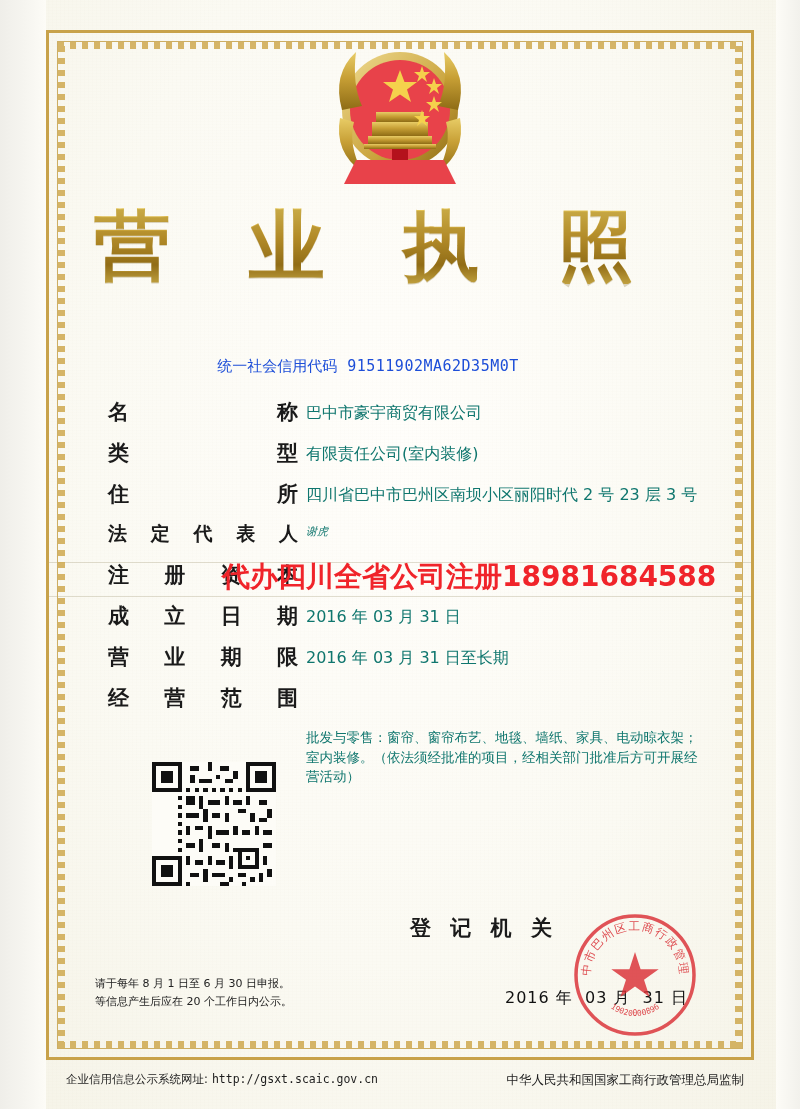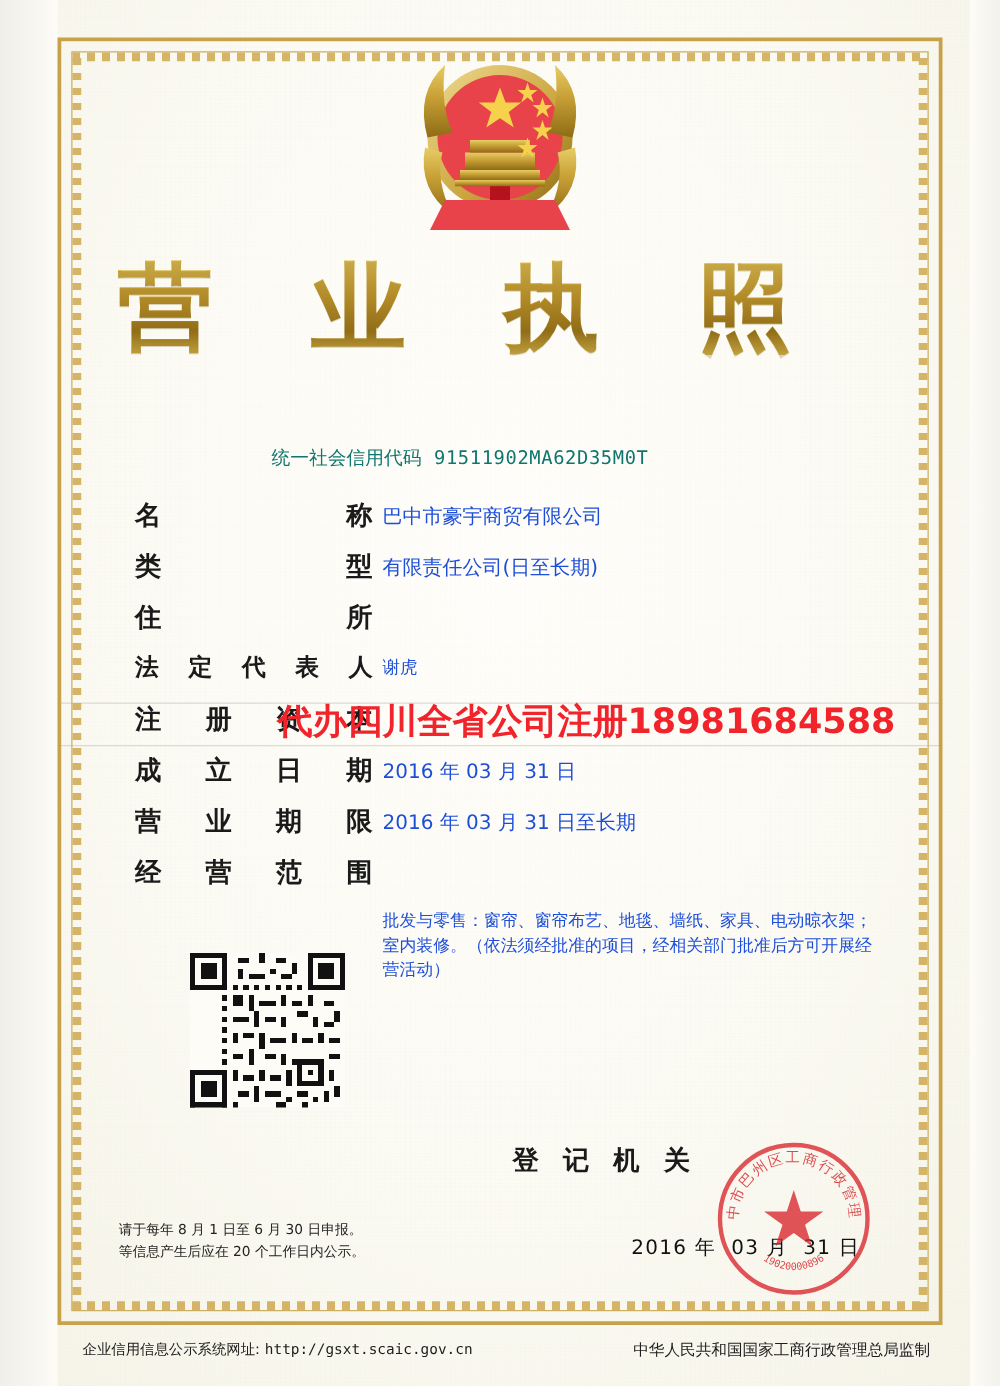--- a/index.html
+++ b/index.html
@@ -98,21 +98,21 @@
     line-height: 1;
   }
   
   .credit-code {
     position: absolute;
     left: 0;
     top: 357px;
     width: 736px;
     text-align: center;
     font-size: 15px;
-    color: #0f766e;
+    color: #1d4ed8;
     font-family: "DejaVu Sans", sans-serif;
   }
   .credit-code .code {
     font-family: "DejaVu Sans Mono", monospace;
     letter-spacing: .5px;
     margin-left: 10px;
     font-size: 15px;
   }
   
   .fields {
@@ -137,28 +137,28 @@
     display: flex;
     justify-content: space-between;
     letter-spacing: 0;
     padding-right: 8px;
     box-sizing: border-box;
   }
   .label span { display: inline-block; }
   .value {
     flex: 1;
     font-size: 16px;
-    color: #1d4ed8;
+    color: #0f766e;
     font-family: "DejaVu Sans", "Liberation Sans", sans-serif;
     padding-top: 4px;
     line-height: 1.35;
   }
   .value.small { font-size: 13.5px; line-height: 1.45; margin-top: 40px; }
   .value.mono-date { font-family: "DejaVu Sans", sans-serif; font-size: 16px; }
-  .value.rep { font-size: 14px; }
+  .value.rep { font-size: 11px; font-style: italic; }
   
   .watermark {
     position: absolute;
     left: 222px;
     top: 558px;
     font-size: 28px;
     font-weight: bold;
     color: #f0242a;
     font-family: "DejaVu Sans", "Liberation Sans", sans-serif;
     letter-spacing: 0px;
@@ -333,28 +333,29 @@
           <span>称</span>
         </div>
       <div class="value">巴中市豪宇商贸有限公司</div>
     </div>
 
     <div class="row">
       <div class="label">
           <span>类</span>
           <span>型</span>
         </div>
-      <div class="value">有限责任公司(日至长期)</div>
+      <div class="value">有限责任公司(室内装修)</div>
     </div>
 
     <div class="row">
       <div class="label">
           <span>住</span>
           <span>所</span>
         </div>
+      <div class="value">四川省巴中市巴州区南坝小区丽阳时代 2 号 23 层 3 号</div>
     </div>
 
     <div class="row">
       <div class="label" style="font-size:19px;">
           <span>法</span>
           <span>定</span>
           <span>代</span>
           <span>表</span>
           <span>人</span>
         </div>

